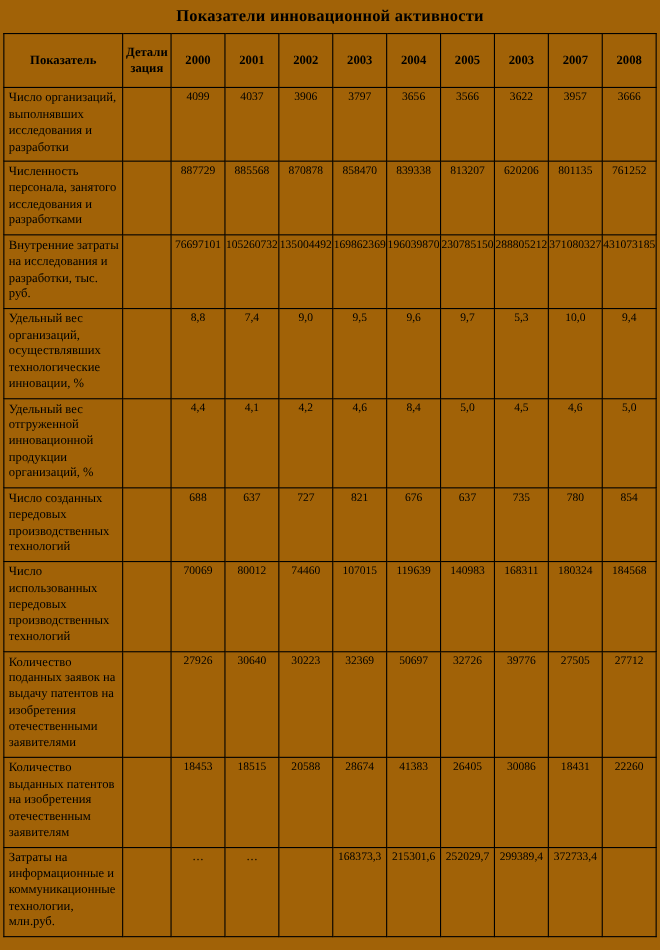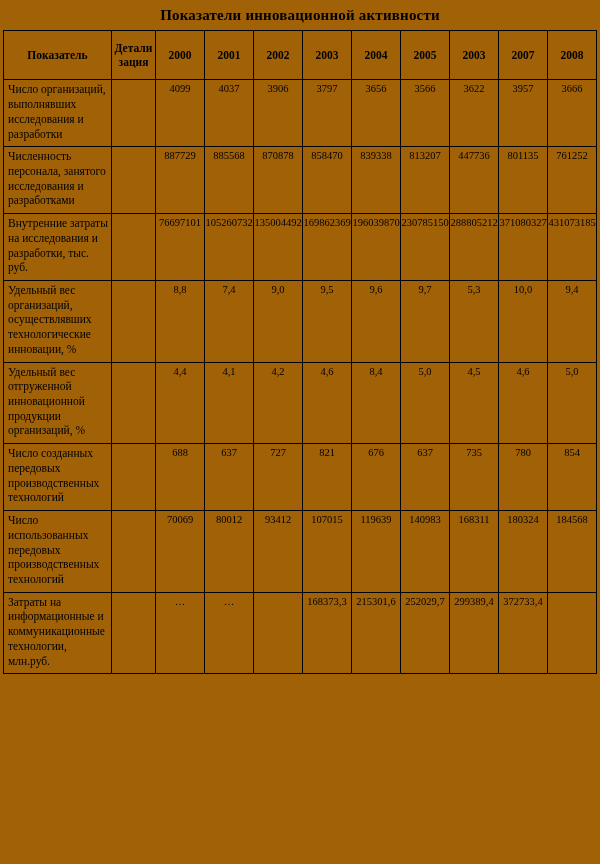--- a/index.html
+++ b/index.html
@@ -119,21 +119,21 @@
         </tr>
         <tr>
           <td class="label-cell">Численность персонала, занятого исследования и разработками</td>
           <td class="detail-cell"></td>
           <td class="value-cell">887729</td>
           <td class="value-cell">885568</td>
           <td class="value-cell">870878</td>
           <td class="value-cell">858470</td>
           <td class="value-cell">839338</td>
           <td class="value-cell">813207</td>
-          <td class="value-cell">447736</td>
+          <td class="value-cell">620206</td>
           <td class="value-cell">801135</td>
           <td class="value-cell">761252</td>
         </tr>
         <tr>
           <td class="label-cell">Внутренние затраты на исследования и разработки, тыс. руб.</td>
           <td class="detail-cell"></td>
           <td class="value-cell">76697101</td>
           <td class="value-cell">105260732</td>
           <td class="value-cell">135004492</td>
           <td class="value-cell">169862369</td>
@@ -180,27 +180,53 @@
           <td class="value-cell">637</td>
           <td class="value-cell">735</td>
           <td class="value-cell">780</td>
           <td class="value-cell">854</td>
         </tr>
         <tr>
           <td class="label-cell">Число использованных передовых производственных технологий</td>
           <td class="detail-cell"></td>
           <td class="value-cell">70069</td>
           <td class="value-cell">80012</td>
-          <td class="value-cell">93412</td>
+          <td class="value-cell">74460</td>
           <td class="value-cell">107015</td>
           <td class="value-cell">119639</td>
           <td class="value-cell">140983</td>
           <td class="value-cell">168311</td>
           <td class="value-cell">180324</td>
           <td class="value-cell">184568</td>
+        </tr>
+        <tr>
+          <td class="label-cell">Количество поданных заявок на выдачу патентов на изобретения отечественными заявителями</td>
+          <td class="detail-cell"></td>
+          <td class="value-cell">27926</td>
+          <td class="value-cell">30640</td>
+          <td class="value-cell">30223</td>
+          <td class="value-cell">32369</td>
+          <td class="value-cell">50697</td>
+          <td class="value-cell">32726</td>
+          <td class="value-cell">39776</td>
+          <td class="value-cell">27505</td>
+          <td class="value-cell">27712</td>
+        </tr>
+        <tr>
+          <td class="label-cell">Количество выданных патентов на изобретения отечественным заявителям</td>
+          <td class="detail-cell"></td>
+          <td class="value-cell">18453</td>
+          <td class="value-cell">18515</td>
+          <td class="value-cell">20588</td>
+          <td class="value-cell">28674</td>
+          <td class="value-cell">41383</td>
+          <td class="value-cell">26405</td>
+          <td class="value-cell">30086</td>
+          <td class="value-cell">18431</td>
+          <td class="value-cell">22260</td>
         </tr>
         <tr>
           <td class="label-cell">Затраты на информационные и коммуникационные технологии, млн.руб.</td>
           <td class="detail-cell"></td>
           <td class="value-cell">…</td>
           <td class="value-cell">…</td>
           <td class="value-cell"></td>
           <td class="value-cell">168373,3</td>
           <td class="value-cell">215301,6</td>
           <td class="value-cell">252029,7</td>

